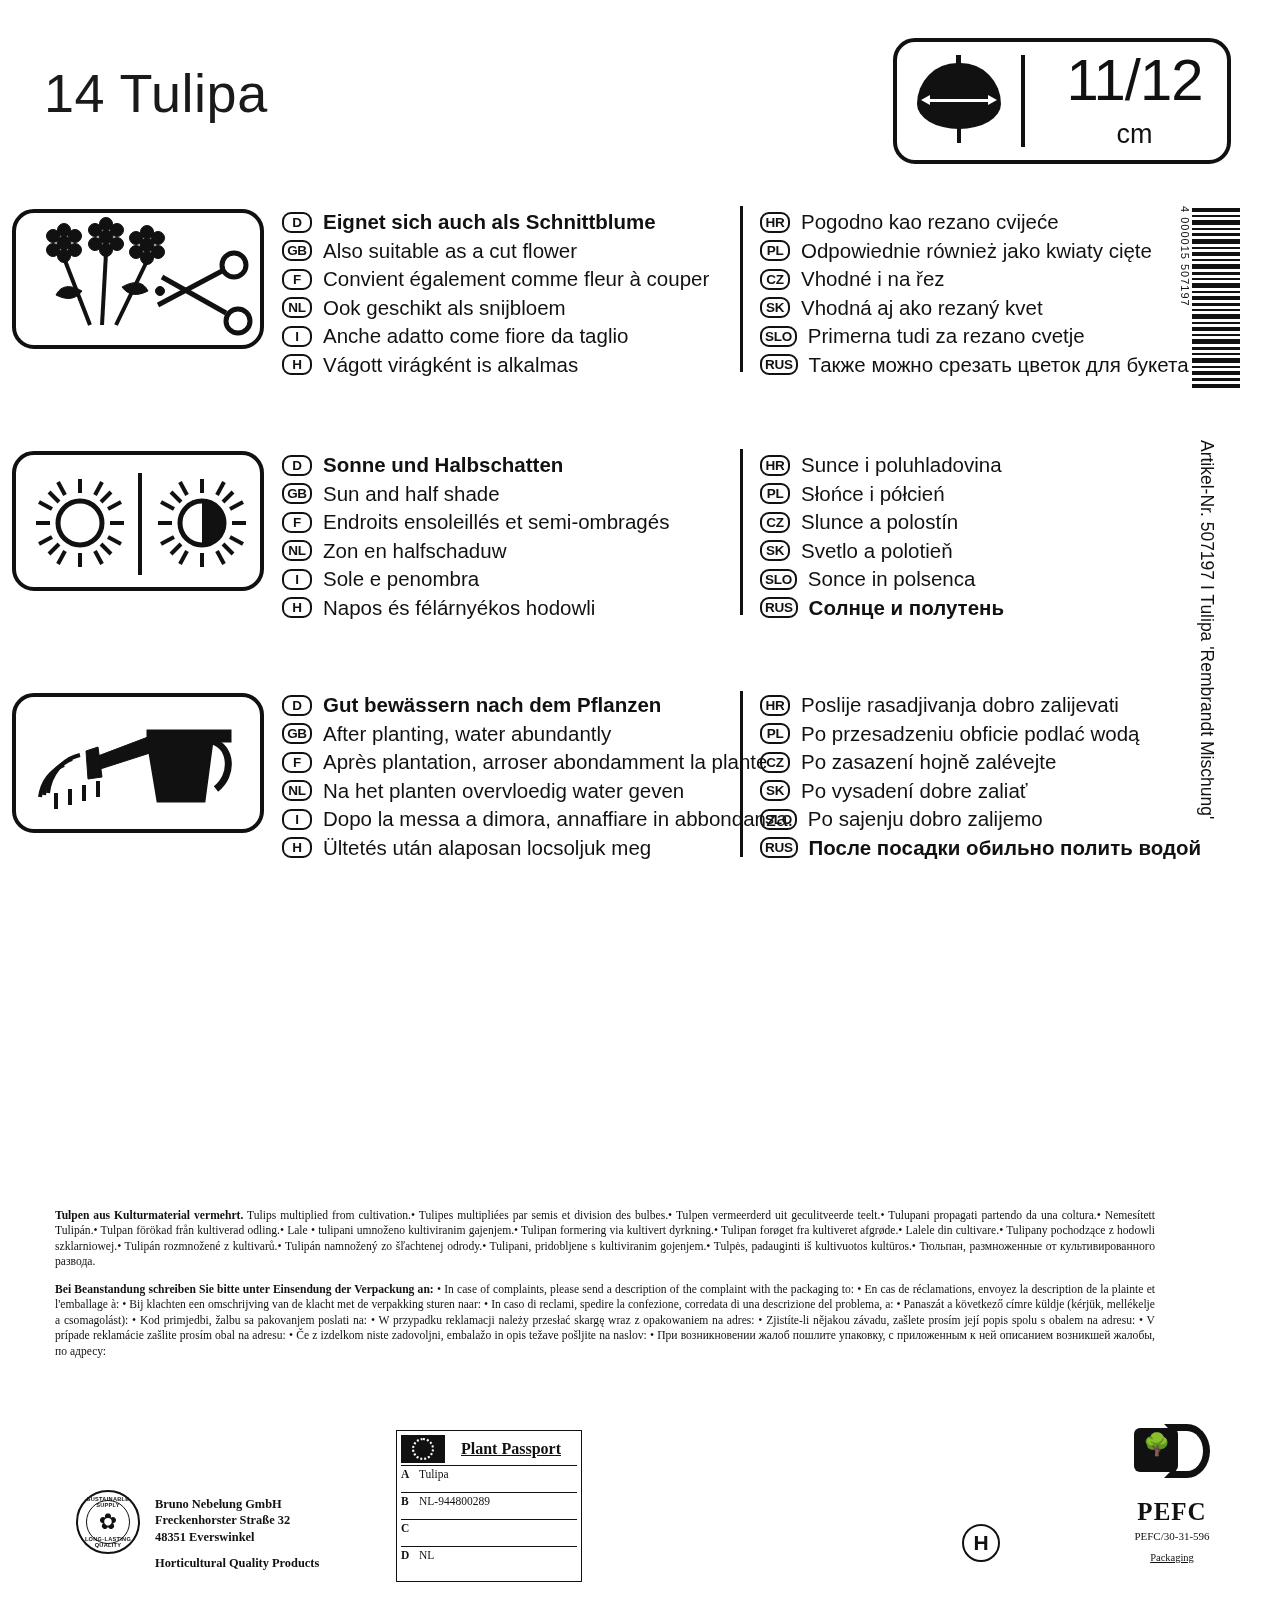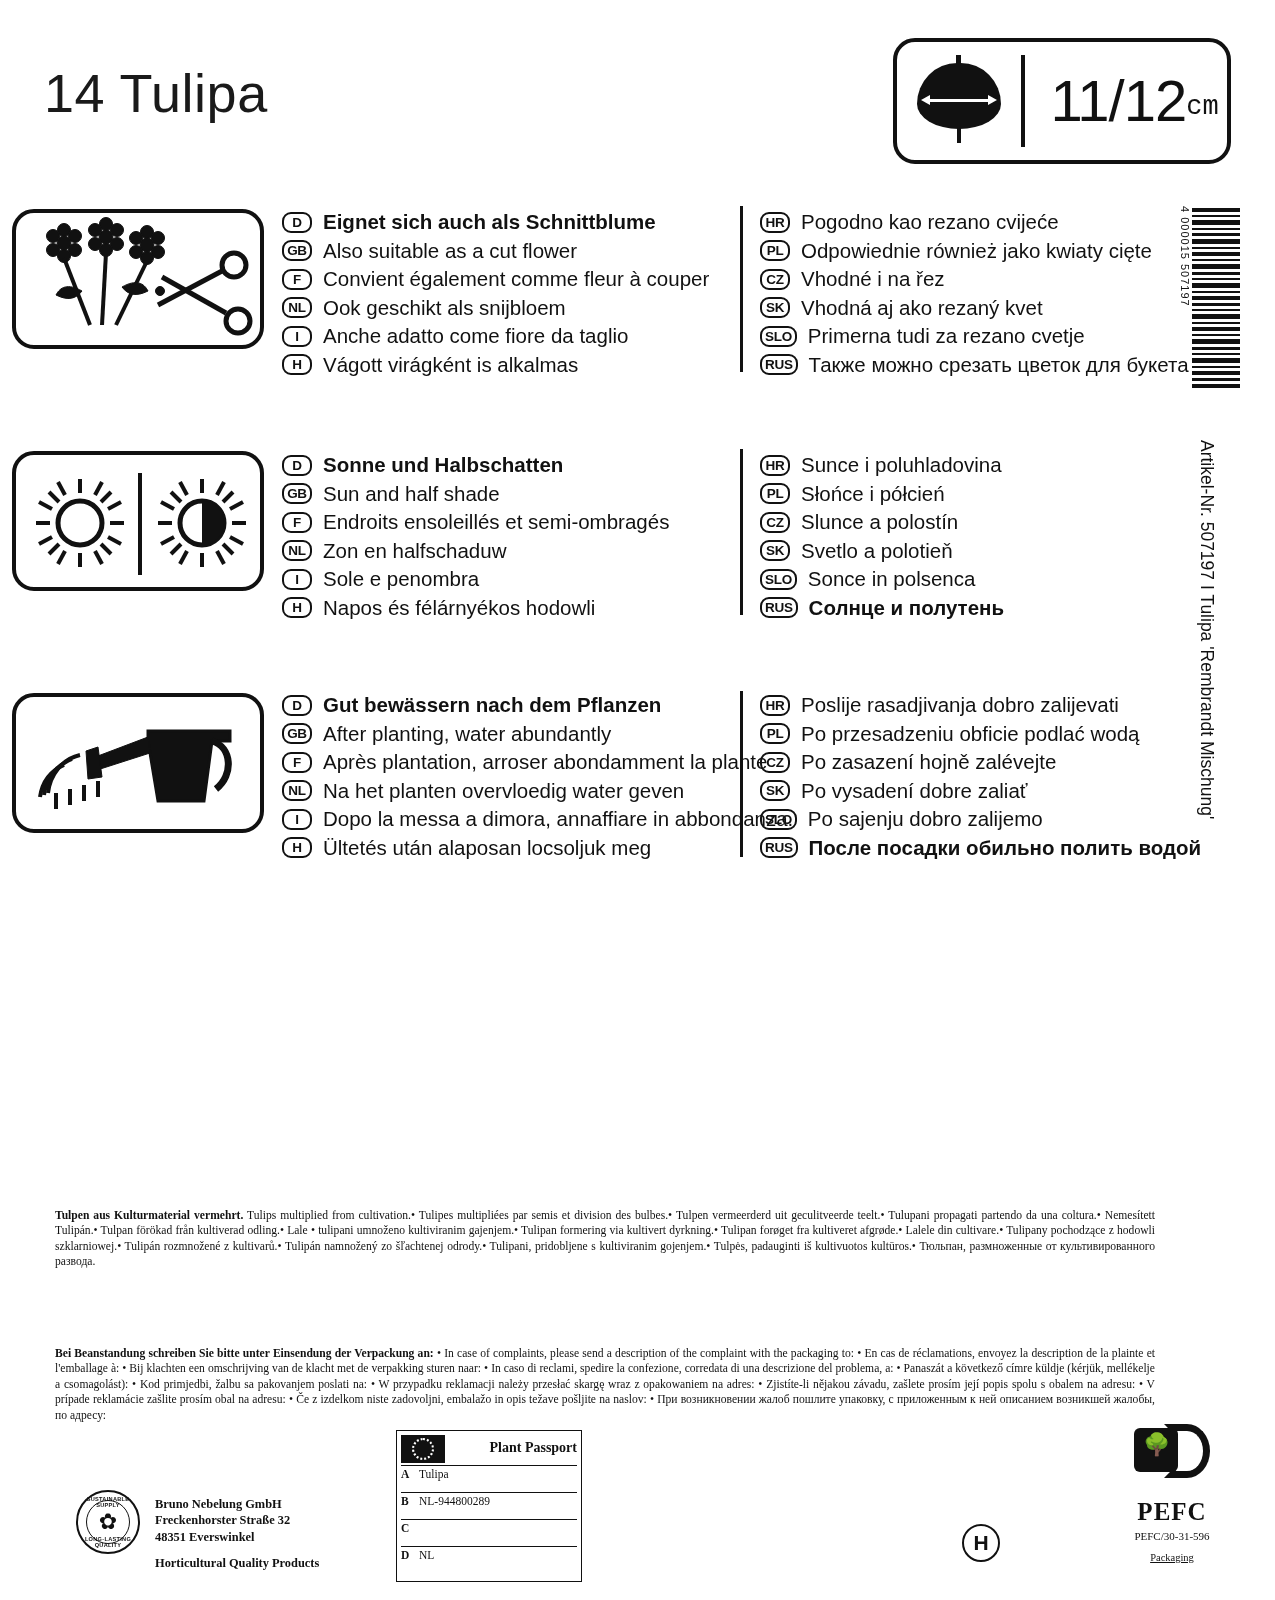--- a/index.html
+++ b/index.html
@@ -45,34 +45,33 @@
     position: relative;
   }
   #size-badge .divider {
     width: 4px;
     height: 92px;
     background: #111;
   }
   #size-badge .num-cell {
     flex: 1;
     display: flex;
-    flex-direction: row;
+    flex-direction: column;
     align-items: center;
     justify-content: center;
     padding-left: 17px;
   }
   #size-badge .num {
     font-size: 58px;
     line-height: 0.95;
     letter-spacing: -1px;
   }
   #size-badge .unit {
     font-size: 27px;
     margin-top: 11px;
-    font-family: Liberation Mono, monospace;
   }
 
   
   .bulb {
     position: relative;
     width: 96px;
     height: 92px;
   }
   .bulb .body {
     position: absolute;
@@ -288,24 +287,25 @@
   #passport .eu-flag .stars {
     position: absolute;
     left: 50%; top: 50%;
     transform: translate(-50%,-50%);
     width: 22px; height: 22px;
     border-radius: 50%;
     border: 2px dotted #fff;
   }
   #passport .pp-title {
     flex: 1;
-    text-align: right;
+    text-align: center;
     font-weight: 700;
-    font-size: 14px;
+    font-size: 16px;
     padding-top: 5px;
+    text-decoration: underline;
   }
   #passport .pp-rows { padding: 0 4px; }
   #passport .pp-row {
     display: flex;
     height: 27px;
     align-items: flex-start;
     border-top: 1px solid #111;
     padding-top: 2px;
   }
   #passport .pp-row:first-child { border-top: 1px solid #111; }
@@ -728,21 +728,21 @@
     <i style="top:178px;height:4px"></i>
   </div>
 </div>
 
 <div id="artnum">Artikel-Nr. 507197  I  Tulipa 'Rembrandt Mischung'</div>
 
 <div class="legal" style="top:1208px;">
   <b>Tulpen aus Kulturmaterial vermehrt.</b><span> Tulips multiplied from cultivation.• Tulipes multipliées par semis et division des bulbes.• Tulpen vermeerderd uit geculitveerde teelt.• Tulupani propagati partendo da una coltura.• Nemesített Tulipán.• Tulpan förökad från kultiverad odling.• Lale • tulipani umnoženo kultiviranim gajenjem.• Tulipan formering via kultivert dyrkning.• Tulipan forøget fra kultiveret afgrøde.• Lalele din cultivare.• Tulipany pochodzące z hodowli szklarniowej.• Tulipán rozmnožené z kultivarů.• Tulipán namnožený zo šľachtenej odrody.• Tulipani, pridobljene s kultiviranim gojenjem.• Tulpės, padauginti iš kultivuotos kultūros.• Тюльпан, размноженные от культивированного развода.</span>
 </div>
 
-<div class="legal" style="top:1346px;">
+<div class="legal" style="top:1282px;">
   <b>Bei Beanstandung schreiben Sie bitte unter Einsendung der Verpackung an:</b><span> • In case of complaints, please send a description of the complaint with the packaging to: • En cas de réclamations, envoyez la description de la plainte et l'emballage à: • Bij klachten een omschrijving van de klacht met de verpakking sturen naar: • In caso di reclami, spedire la confezione, corredata di una descrizione del problema, a: • Panaszát a következő címre küldje (kérjük, mellékelje a csomagolást): • Kod primjedbi, žalbu sa pakovanjem poslati na: • W przypadku reklamacji należy przesłać skargę wraz z opakowaniem na adres: • Zjistíte-li nějakou závadu, zašlete prosím její popis spolu s obalem na adresu: • V prípade reklamácie zašlite prosím obal na adresu: • Če z izdelkom niste zadovoljni, embalažo in opis težave pošljite na naslov: • При возникновении жалоб пошлите упаковку, с приложенным к ней описанием возникшей жалобы, по адресу:</span>
 </div>
 
 <div id="sustainable-seal">
   <div class="ring-text rt-top">SUSTAINABLE SUPPLY</div>
   <div class="inner">✿</div>
   <div class="ring-text rt-bot">LONG-LASTING QUALITY</div>
 </div>
 
 <div id="footer-company">

